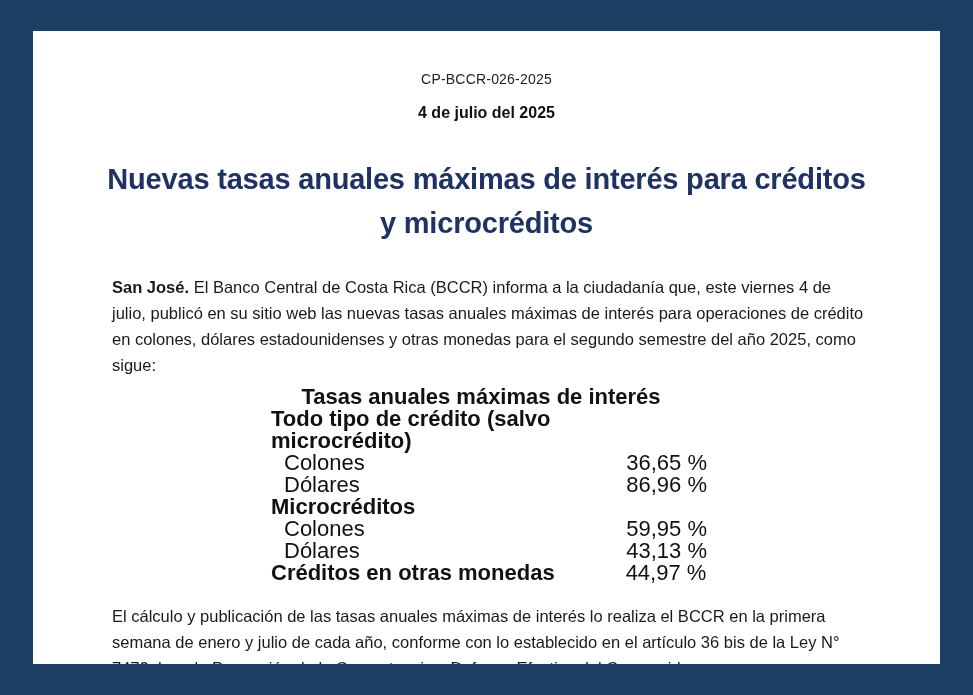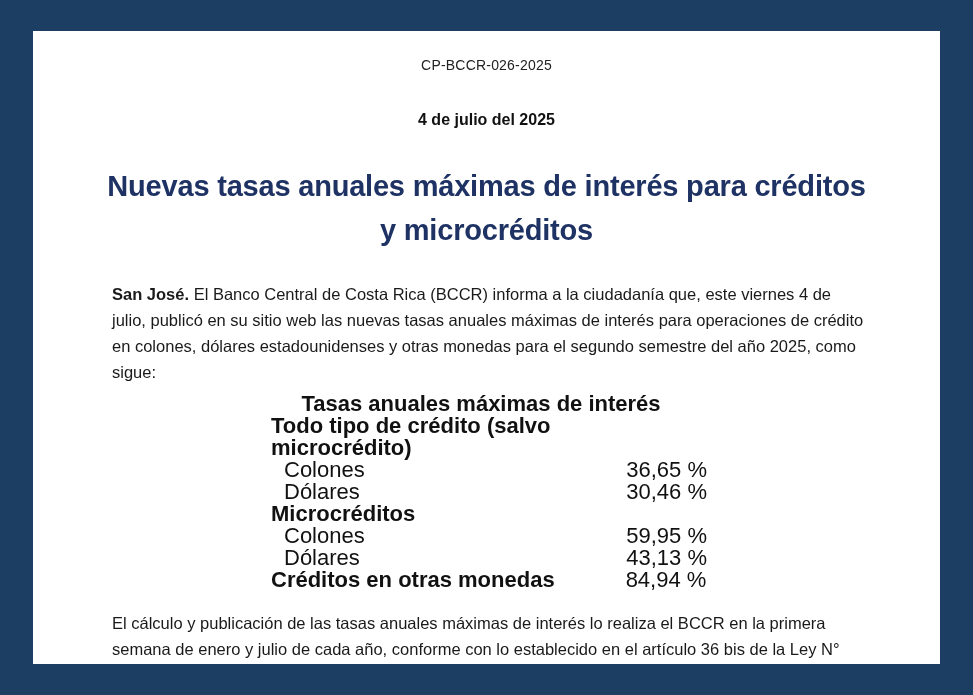--- a/index.html
+++ b/index.html
@@ -9,32 +9,32 @@
   }
   .frame {
     width: 973px; height: 695px;
     background: #1c3e63;
     display: flex; align-items: center; justify-content: center;
   }
   .page {
     width: 907px; height: 633px;
     background: #ffffff;
     color: #1a1a1a;
-    padding-top: 26px;
+    padding-top: 40px;
     overflow: hidden;
   }
   .ref {
     text-align: center;
     font-size: 14px;
     line-height: 17px;
     color: #222222;
     letter-spacing: 0.2px;
   }
   .date {
-    margin-top: 36px;
+    margin-top: 15px;
     text-align: center;
     font-size: 16px;
     font-weight: bold;
     line-height: 19px;
     color: #111111;
   }
   .title {
     margin: 35px auto 0 auto;
     width: 770px;
     text-align: center;
@@ -98,36 +98,36 @@
       <div class="trow group">
         <span class="tlabel">Todo tipo de crédito (salvo microcrédito)</span>
         <span class="tvalue"></span>
       </div>
       <div class="trow item">
         <span class="tlabel">Colones</span>
         <span class="tvalue">36,65 %</span>
       </div>
       <div class="trow item">
         <span class="tlabel">Dólares</span>
-        <span class="tvalue">30,46 %</span>
+        <span class="tvalue">86,96 %</span>
       </div>
       <div class="trow group">
         <span class="tlabel">Microcréditos</span>
         <span class="tvalue"></span>
       </div>
       <div class="trow item">
         <span class="tlabel">Colones</span>
         <span class="tvalue">59,95 %</span>
       </div>
       <div class="trow item">
         <span class="tlabel">Dólares</span>
         <span class="tvalue">43,13 %</span>
       </div>
       <div class="trow group center-value">
         <span class="tlabel">Créditos en otras monedas</span>
-        <span class="tvalue">84,94 %</span>
+        <span class="tvalue">44,97 %</span>
       </div>
     </div>
 
     <p class="para closing">El cálculo y publicación de las tasas anuales máximas de interés lo realiza el BCCR en la primera semana de enero y julio de cada año, conforme con lo establecido en el artículo 36 bis de la Ley N° 7472, Ley de Promoción de la Competencia y Defensa Efectiva del Consumidor.</p>
 
   </div>
 </div>
 
 </body></html>

